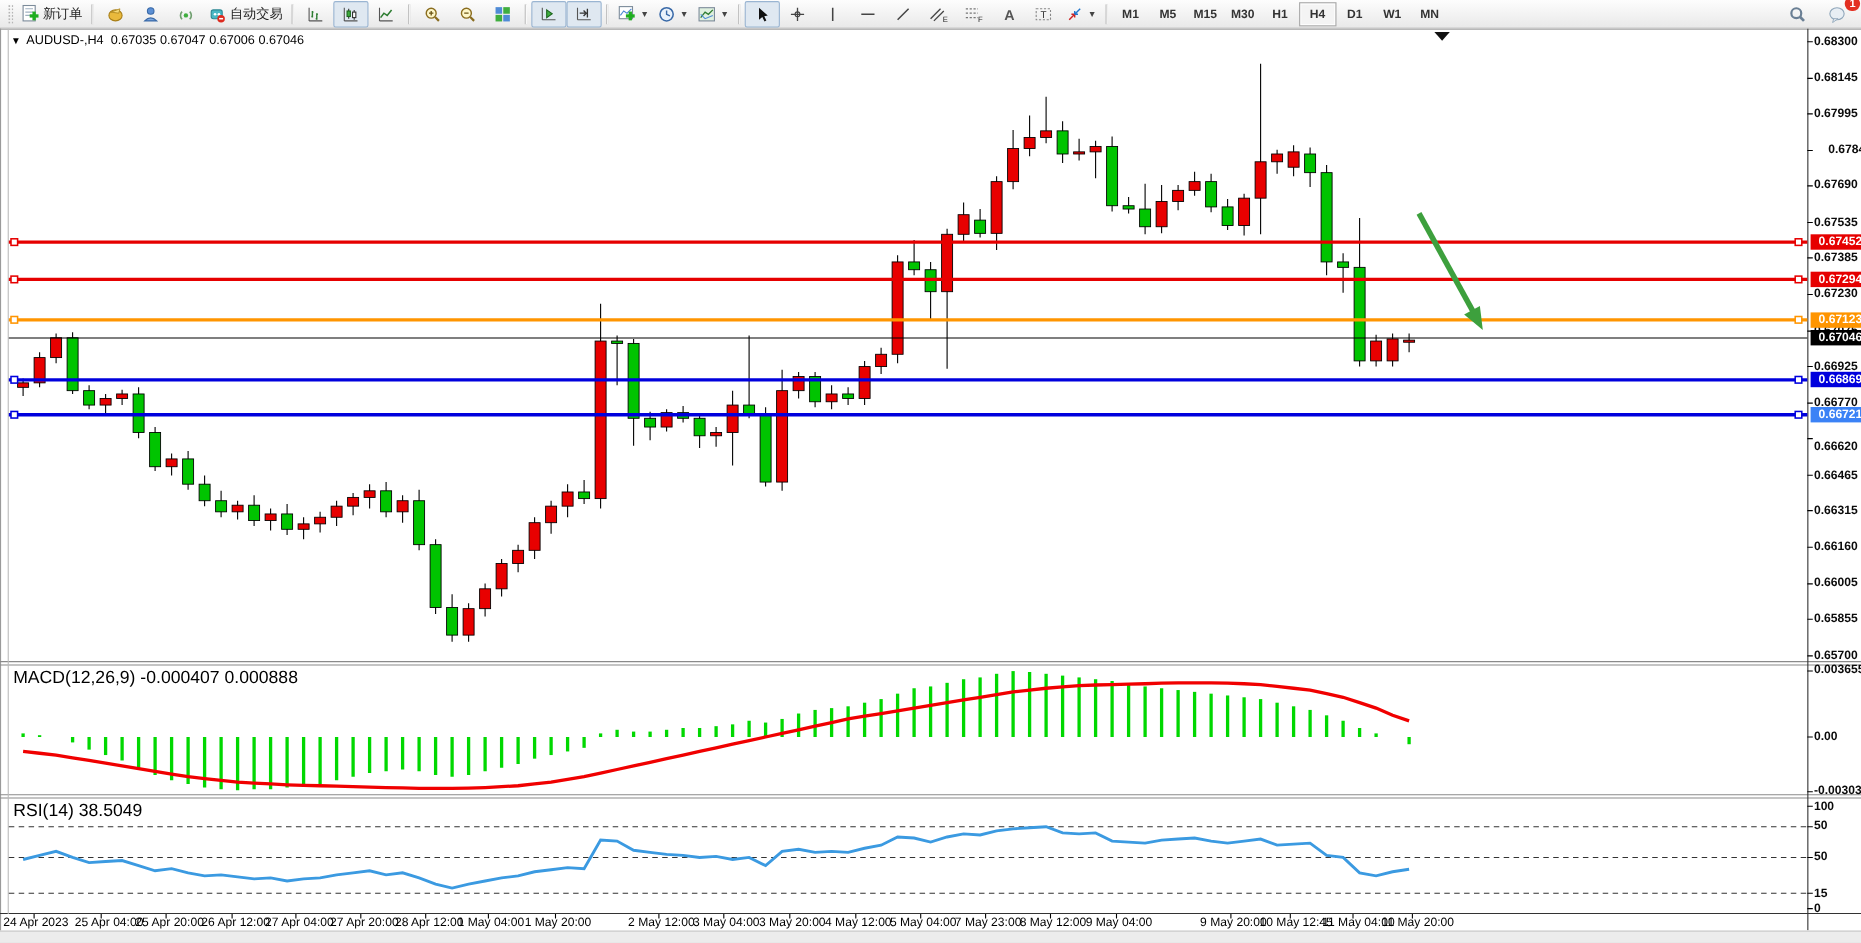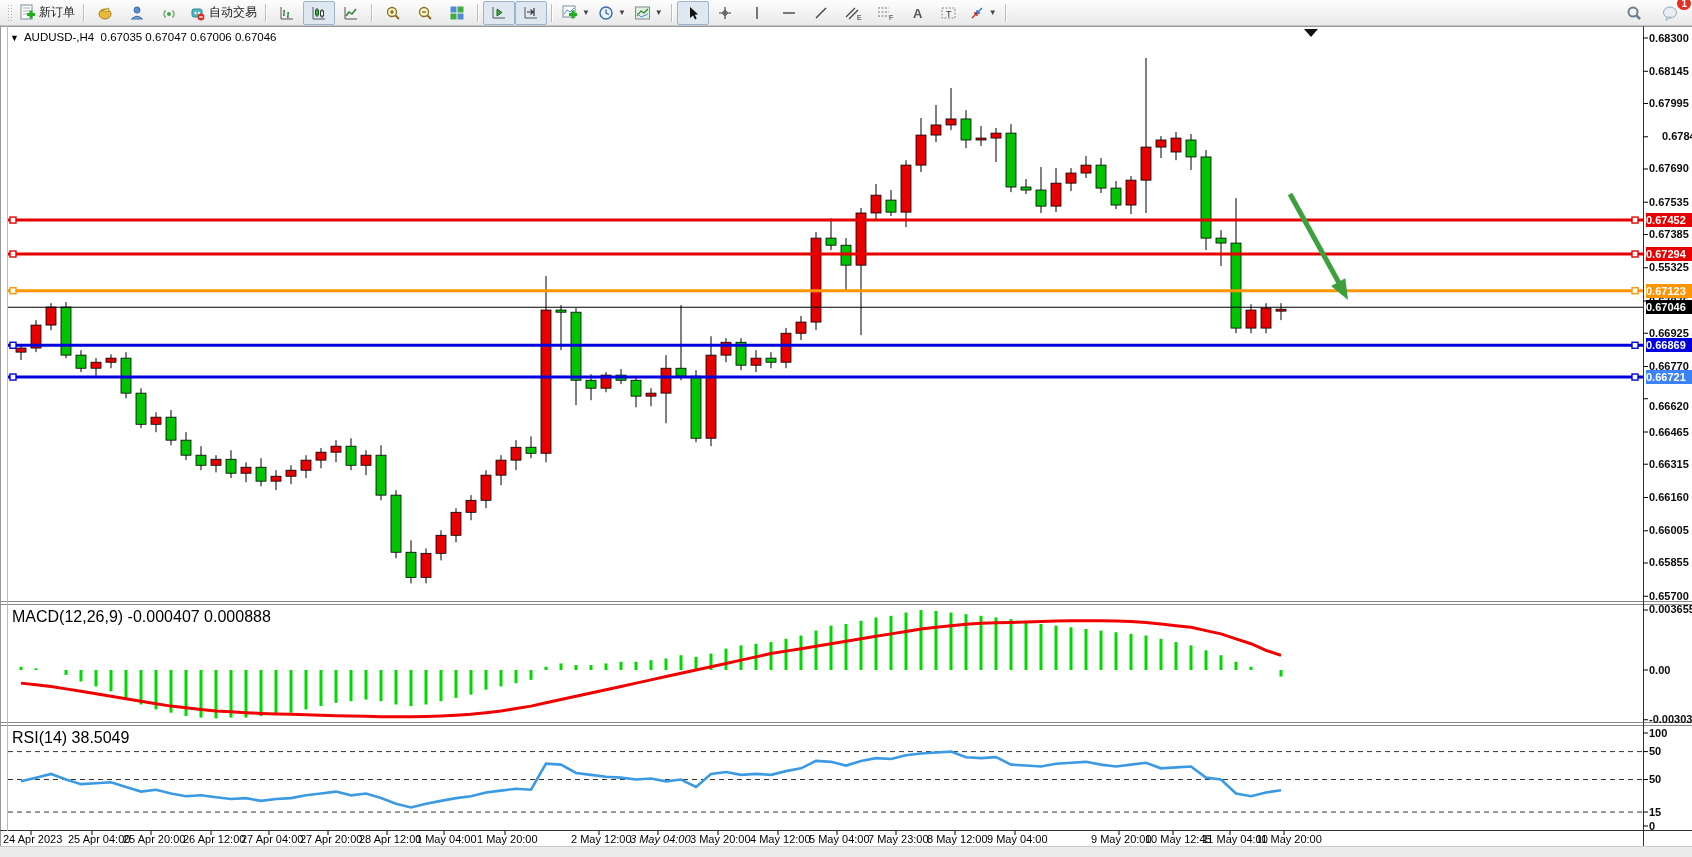--- a/index.html
+++ b/index.html
@@ -17,21 +17,21 @@
   .tb-right{margin-left:auto;display:flex;align-items:center;margin-right:6px;}
   .badge{position:absolute;right:-6px;top:-5px;background:#e33022;color:#fff;border-radius:8px;font-size:10px;font-weight:700;padding:0 4px;height:13px;line-height:13px;}
   
   .chart-window{position:absolute;left:0;top:26px;width:1692px;height:820px;background:#fff;border-top:1px solid #9a9a9a;border-left:1px solid #9a9a9a;box-sizing:border-box;}
   #gfx{position:absolute;left:0;top:26px;}
   .overlay{position:absolute;font-size:11px;color:#000;white-space:nowrap;}
   .chart-title{left:10px;top:31px;font-size:11.5px;}
   .chart-title .tri{font-size:9px;margin-right:5px;}
   .panel-label{font-size:16px;color:#000;}
   .axis-lbl{position:absolute;left:1649px;font-size:11px;font-weight:700;color:#0a0a0a;height:13px;line-height:13px;}
-  .price-badge{position:absolute;left:1646px;width:47px;height:14px;line-height:14px;text-align:left;font-size:11px;font-weight:700;color:#fff;}
+  .price-badge{position:absolute;left:1646px;width:47px;height:14px;line-height:14px;text-align:right;font-size:11px;font-weight:700;color:#fff;}
   .time-lbl{position:absolute;top:833px;font-size:11px;color:#000;white-space:nowrap;}
   .bottom-strip{position:absolute;left:0;top:846px;width:1692px;height:11px;background:#ececec;border-top:1px solid #c9c9c9;}
 </style>
 </head>
 <body>
 
 <div id="root">
   <div class="toolbar">
     <div class="tb-grip"></div>
     <span id="tb-left" style="display:flex;align-items:center;">
@@ -210,20 +210,31 @@
           </svg>
         </div>
         <div class="tb-btn">
           <svg width="16" height="16">
             <path d="M3 13 L8 8 M8 8 L8 11 M8 8 L5 8" stroke="#c22" stroke-width="1.3" fill="none"></path>
             <path d="M13 3 L8 8 M8 8 L8 5 M8 8 L11 8" stroke="#27c" stroke-width="1.3" fill="none"></path>
           </svg>
           <span class="tb-dd">▼</span>
         </div>
         <div class="tb-sep"></div>
+      </span>
+    <span id="tb-tf" style="display:flex;align-items:center;">
+        <div class="tf-btn">M1</div>
+        <div class="tf-btn">M5</div>
+        <div class="tf-btn">M15</div>
+        <div class="tf-btn">M30</div>
+        <div class="tf-btn">H1</div>
+        <div class="tf-btn pressed">H4</div>
+        <div class="tf-btn">D1</div>
+        <div class="tf-btn">W1</div>
+        <div class="tf-btn">MN</div>
       </span>
     <div class="tb-right">
       <div class="tb-btn">
           <svg width="16" height="16">
             <circle cx="7" cy="7" r="4.5" fill="none" stroke="#6a7f94" stroke-width="2"></circle>
             <line x1="10.5" y1="10.5" x2="14" y2="14" stroke="#6a7f94" stroke-width="2.5"></line>
           </svg>
         </div>
       <div class="tb-btn" style="position:relative;margin-left:4px;">
         <svg width="17" height="16">
@@ -584,21 +595,21 @@
   </div>
 
   <div id="labels">
       <div class="axis-lbl" style="top:31.5px;">0.68300</div>
       <div class="axis-lbl" style="top:64.7816000000011px;">0.68145</div>
       <div class="axis-lbl" style="top:96.98959999999994px;">0.67995</div>
       <div class="axis-lbl" style="top:130.27120000000104px;padding-left:13px;">0.67840</div>
       <div class="axis-lbl" style="top:162.47920000000227px;">0.67690</div>
       <div class="axis-lbl" style="top:195.76080000000098px;">0.67535</div>
       <div class="axis-lbl" style="top:227.9688000000022px;">0.67385</div>
-      <div class="axis-lbl" style="top:261.2504000000009px;">0.55325</div>
+      <div class="axis-lbl" style="top:261.2504000000009px;">0.67230</div>
       <div class="axis-lbl" style="top:294.53200000000203px;">0.67075</div>
       <div class="axis-lbl" style="top:326.74000000000086px;">0.66925</div>
       <div class="axis-lbl" style="top:360.02160000000197px;">0.66770</div>
       <div class="axis-lbl" style="top:378px;margin-top:22px;">0.66620</div>
       <div class="axis-lbl" style="top:425.5112000000019px;text-align:center;">0.66465</div>
       <div class="axis-lbl" style="top:457.71920000000074px;">0.66315</div>
       <div class="axis-lbl" style="top:491.00080000000185px;">0.66160</div>
       <div class="axis-lbl" style="top:524.2824000000005px;">0.66005</div>
       <div class="axis-lbl" style="top:556.4904000000017px;">0.65855</div>
       <div class="axis-lbl" style="top:589.7720000000005px;">0.65700</div>
@@ -619,21 +630,21 @@
       <div class="time-lbl" style="left:3px;">24 Apr 2023</div>
       <div class="time-lbl" style="left:68px;">25 Apr 04:00</div>
       <div class="time-lbl" style="left:123px;">25 Apr 20:00</div>
       <div class="time-lbl" style="left:183px;">26 Apr 12:00</div>
       <div class="time-lbl" style="left:241px;">27 Apr 04:00</div>
       <div class="time-lbl" style="left:300px;">27 Apr 20:00</div>
       <div class="time-lbl" style="left:359px;">28 Apr 12:00</div>
       <div class="time-lbl" style="left:416px;">1 May 04:00</div>
       <div class="time-lbl" style="left:477px;">1 May 20:00</div>
       <div class="time-lbl" style="left:571px;">2 May 12:00</div>
-      <div class="time-lbl" style="left:630px;font-style:italic;">3 May 04:00</div>
+      <div class="time-lbl" style="left:630px;">3 May 04:00</div>
       <div class="time-lbl" style="left:690px;">3 May 20:00</div>
       <div class="time-lbl" style="left:750px;">4 May 12:00</div>
       <div class="time-lbl" style="left:809px;">5 May 04:00</div>
       <div class="time-lbl" style="left:868px;">7 May 23:00</div>
       <div class="time-lbl" style="left:927px;">8 May 12:00</div>
       <div class="time-lbl" style="left:987px;">9 May 04:00</div>
       <div class="time-lbl" style="left:1091px;">9 May 20:00</div>
       <div class="time-lbl" style="left:1145px;">10 May 12:45</div>
       <div class="time-lbl" style="left:1202px;">11 May 04:00</div>
       <div class="time-lbl" style="left:1256px;">11 May 20:00</div>

